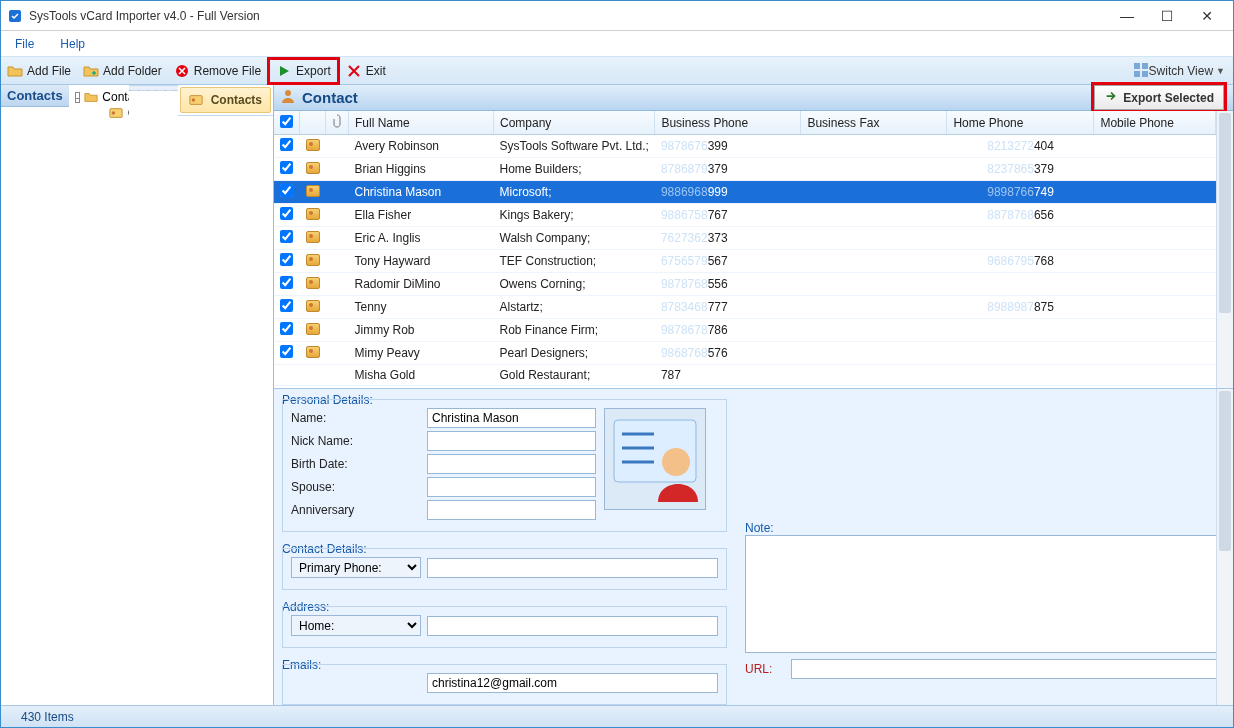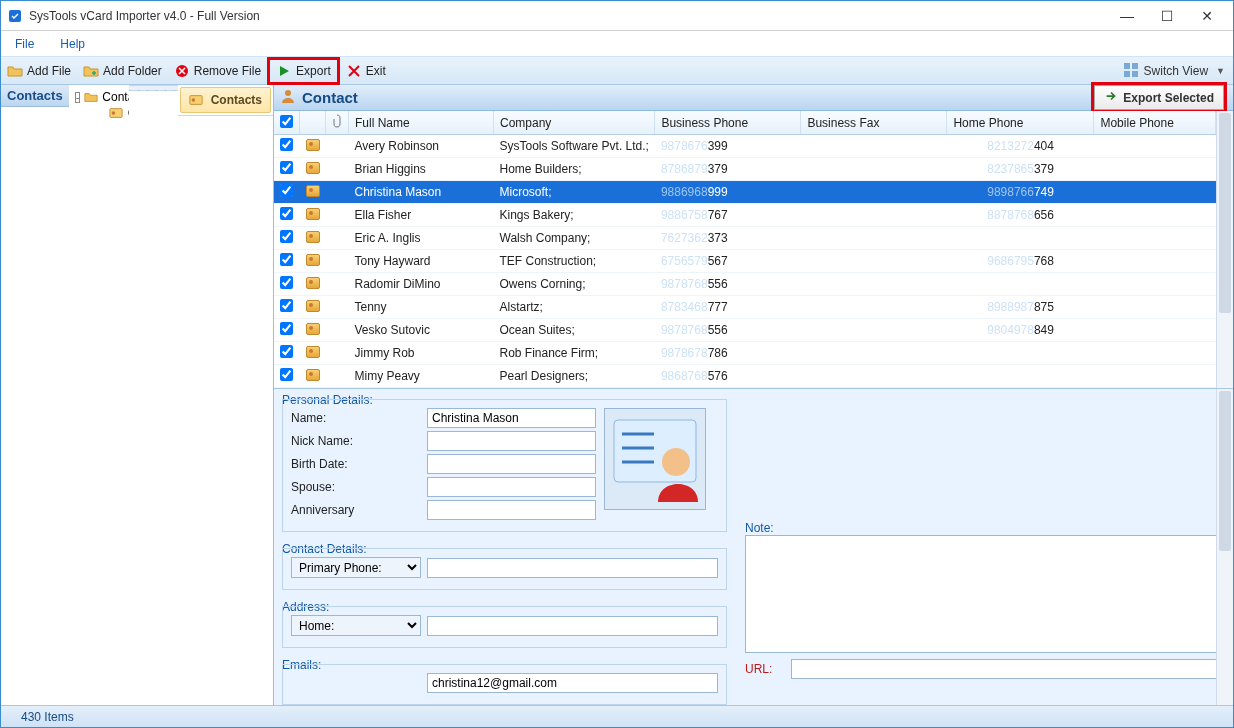--- a/index.html
+++ b/index.html
@@ -10,21 +10,21 @@
 .titlebar .title{flex:1;font-size:12px;color:#333}
 .wincontrols{display:flex;gap:0}
 .wincontrols .wbtn{width:40px;height:28px;display:flex;align-items:center;justify-content:center;color:#333;font-size:14px;cursor:pointer}
 .menubar{height:26px;background:#fff;display:flex;align-items:center;padding:0 10px;gap:18px;border-bottom:1px solid #d0e4f5}
 .menubar .menu-item{color:#1a5cae;cursor:pointer;padding:3px 4px}
 .toolbar{height:28px;background:linear-gradient(#e8f2fb,#d7e8f7);display:flex;align-items:flex-start;border-bottom:1px solid #a7c7e7}
 .tbtn{display:flex;align-items:center;gap:4px;padding:0 6px;height:28px;cursor:pointer;color:#222}
 .tbtn .ico{width:16px;height:16px;display:flex;align-items:center;justify-content:center}
 .hl-red{border:3px solid #e3000f;height:28px;display:flex;align-items:center}
 .spacer{flex:1}
-.sw-btn{display:flex;align-items:center;gap:5px;padding:12px 8px;height:28px;cursor:pointer;color:#333}
+.sw-btn{display:flex;align-items:center;padding:12px 8px;height:28px;cursor:pointer;color:#333}
 .sw-btn .drop{font-size:9px;color:#555;margin-left:3px}
 .body{flex:1;display:flex;min-height:0}
 .left-pane{width:273px;display:flex;border-right:1px solid #9bbee0}
 .lp-header{background:linear-gradient(#dceaf8,#bcd6ef);height:22px;display:flex;align-items:center;padding:0 6px;color:#1a4c8a;font-weight:bold;border-bottom:1px solid #9bbee0;font-size:13px}
 .tree{flex:1;background:#fff;padding:4px 6px;overflow:auto}
 .tree-node{display:flex;align-items:center;gap:4px;padding:1px 0;cursor:pointer}
 .tree-ind{width:12px;text-align:center;color:#666;font-size:11px;border:1px solid #888;height:11px;line-height:9px;background:#fff}
 .tree-child{margin-left:34px;display:flex;align-items:center;gap:5px;padding:1px 0;cursor:pointer}
 .file-ico{width:14px;height:14px;display:inline-flex;align-items:center;justify-content:center}
 .splitter{height:6px;background:#e8f1fb;cursor:row-resize;border-top:1px solid #c4d7eb;border-bottom:1px solid #c4d7eb;text-align:center;color:#9ab;font-size:8px;letter-spacing:2px}
@@ -317,31 +317,20 @@
                   <td>Alstartz;</td>
                   <td><span class="faded">8783468</span>777</td>
                   <td></td>
                   <td style="text-align:right;padding-right:40px"><span class="faded">8988987</span>875</td>
                   <td></td>
                 </tr>
                 <tr class="row">
                   <td class="chk"><input type="checkbox" checked="" style=""></td>
                   <td><span class="card-ico"></span></td>
                   <td></td>
-                  <td>Vesko Sutovic</td>
-                  <td>Ocean Suites;</td>
-                  <td><span class="faded">9878768</span>556</td>
-                  <td></td>
-                  <td style="text-align:right;padding-right:40px"><span class="faded">9804978</span>849</td>
-                  <td></td>
-                </tr>
-                <tr class="row">
-                  <td class="chk"><input type="checkbox" checked="" style=""></td>
-                  <td><span class="card-ico"></span></td>
-                  <td></td>
                   <td>Jimmy Rob</td>
                   <td>Rob Finance Firm;</td>
                   <td><span class="faded">9878678</span>786</td>
                   <td></td>
                   <td style="text-align:right;padding-right:40px"></td>
                   <td></td>
                 </tr>
                 <tr class="row">
                   <td class="chk"><input type="checkbox" checked="" style=""></td>
                   <td><span class="card-ico"></span></td>

